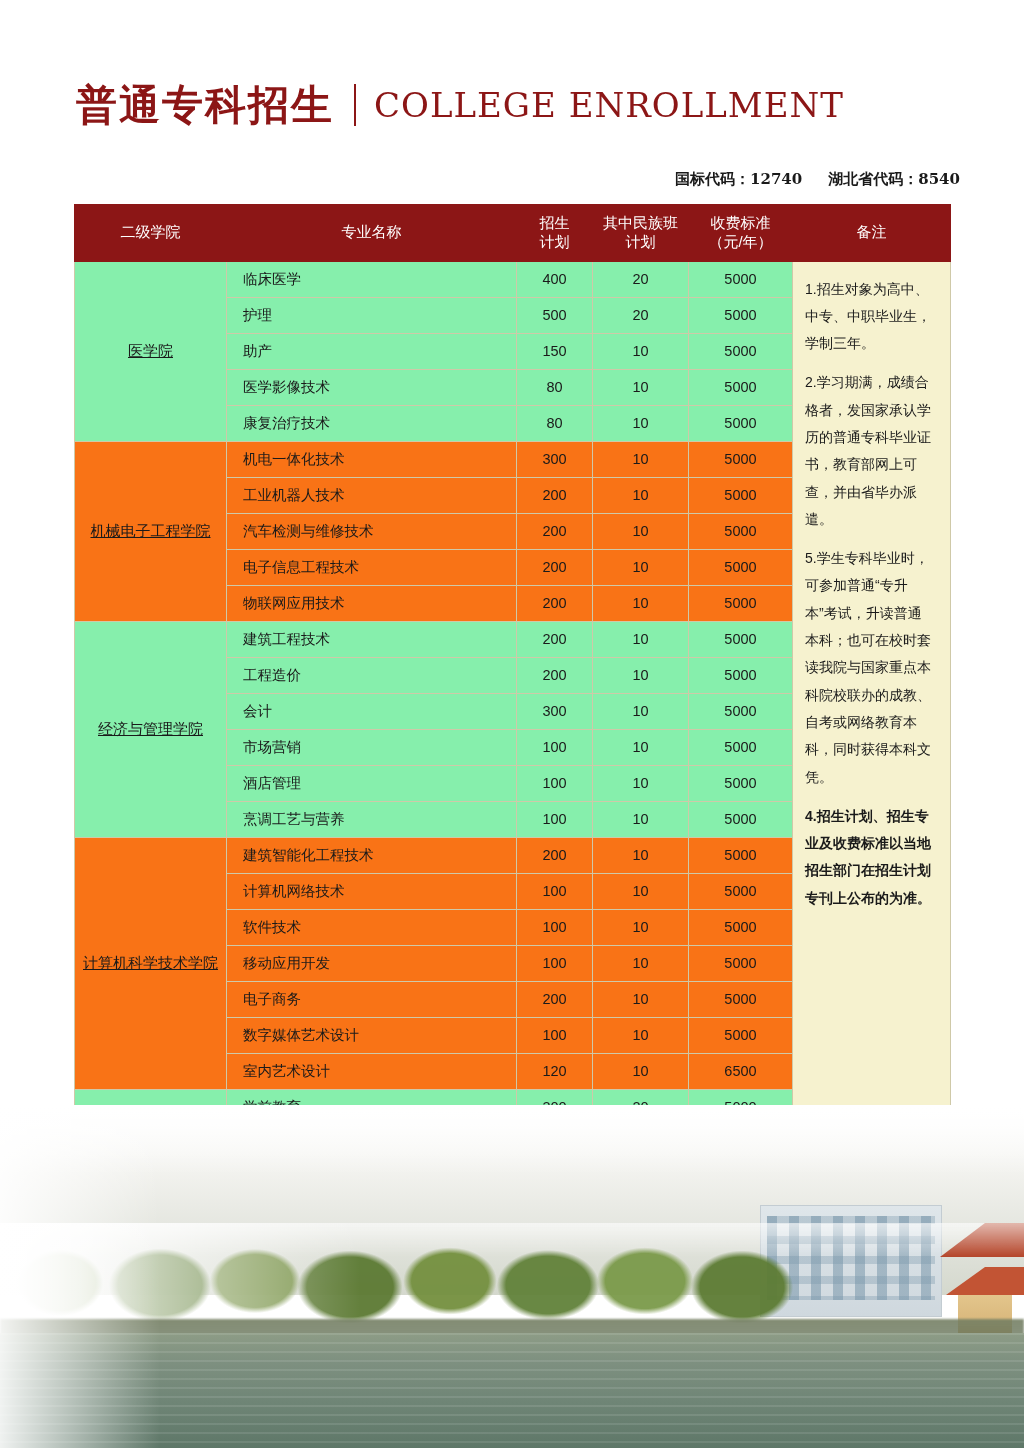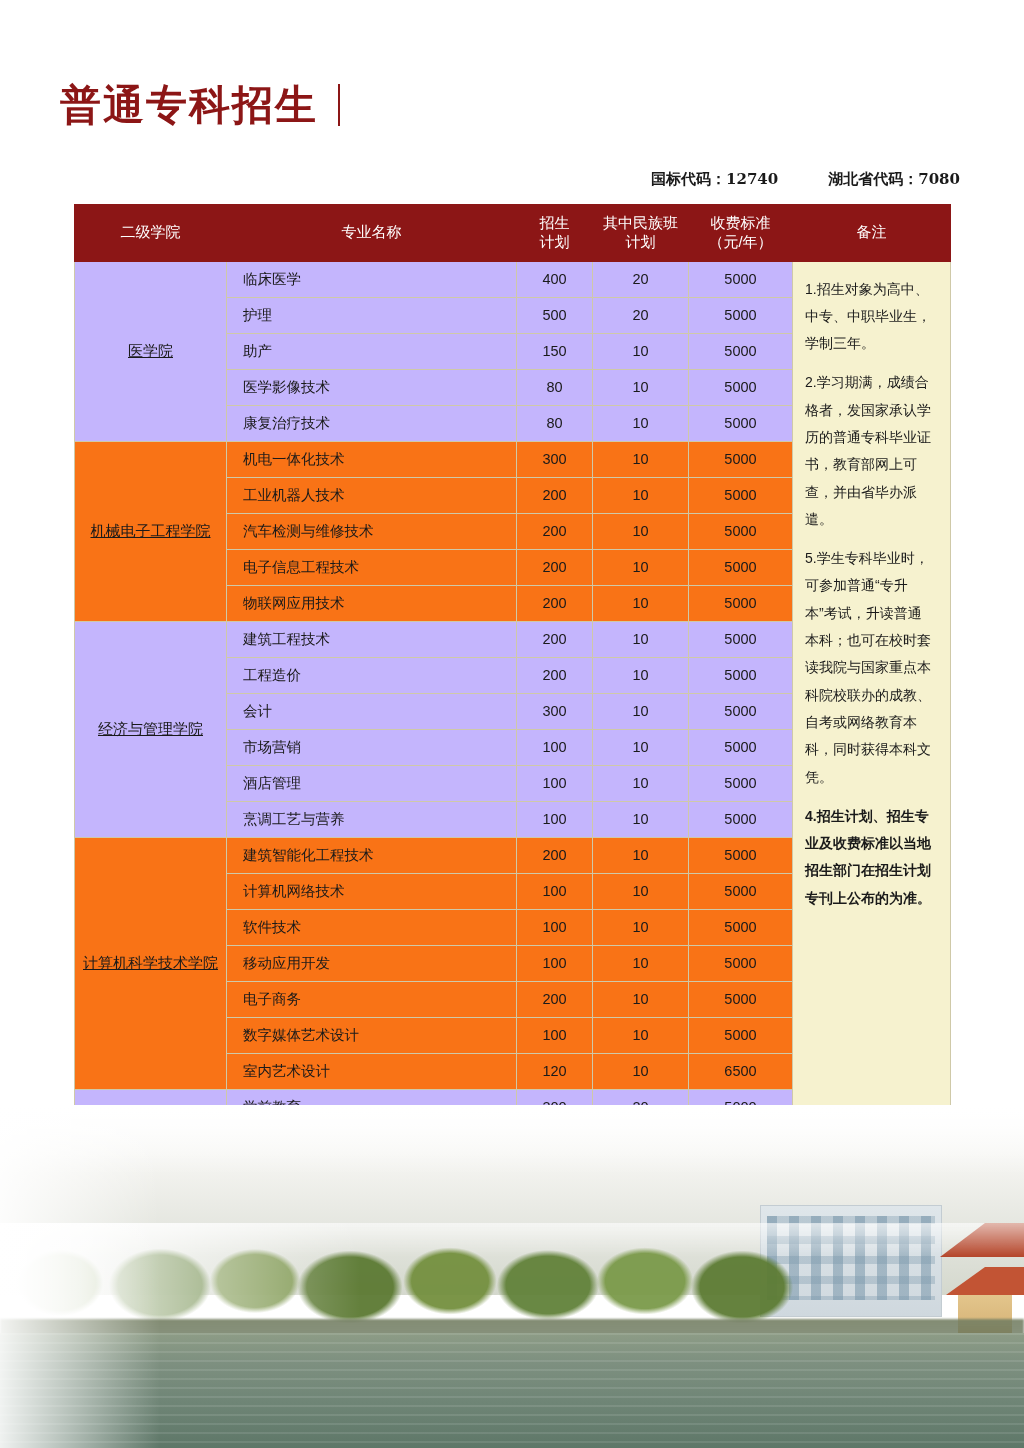--- a/index.html
+++ b/index.html
@@ -6,21 +6,21 @@
   body{
     width:1024px;height:1448px;
     background:#ffffff;
     font-family:"Liberation Sans","DejaVu Sans",sans-serif;
     position:relative;overflow:hidden;
   }
   .page{position:relative;width:1024px;height:1448px;}
 
   
   .title-row{
-    position:absolute;left:60px;top:84px;
+    position:absolute;left:76px;top:84px;
     display:flex;align-items:center;gap:0;
   }
   .title-cn{
     font-family:"DejaVu Serif","Liberation Serif",serif;
     font-size:41px;font-weight:bold;color:#8c1616;
     letter-spacing:2px;line-height:1;
   }
   .title-sep{
     display:inline-block;width:2px;height:42px;background:#8c1616;
     margin:0 18px 0 20px;
@@ -28,21 +28,21 @@
   .title-en{
     font-family:"DejaVu Serif","Liberation Serif",serif;
     font-size:34px;color:#8c1616;letter-spacing:1px;line-height:1;
   }
 
   
   .codes{
     position:absolute;right:64px;top:170px;
     font-family:"DejaVu Serif","Liberation Serif",serif;
     font-size:15px;font-weight:bold;color:#1a1a1a;
-    display:flex;gap:50px;
+    display:flex;gap:26px;
   }
 
   
   .tbl-wrap{position:absolute;left:74px;top:204px;width:944px;}
   table{border-collapse:collapse;width:876px;table-layout:fixed;}
   col.c-col{width:152px;}
   col.c-maj{width:290px;}
   col.c-plan{width:76px;}
   col.c-eth{width:96px;}
   col.c-fee{width:104px;}
@@ -56,21 +56,21 @@
     text-align:center;vertical-align:middle;
   }
   tbody td{
     border:1px solid #cfc9a8;
     font-size:14.5px;color:#1a1a1a;
     padding:6px 4px;height:23px;
     text-align:center;vertical-align:middle;
   }
   td.major{text-align:left;padding-left:16px;}
   td.college{font-size:15px;text-decoration:underline;}
-  .bg-a{background:#c4b5fd;}
+  .bg-a{background:#86efac;}
   .bg-b{background:#f97316;}
   td.note{
     background:#f6f2cf;
     text-align:left;vertical-align:top;
     padding:14px 12px 10px 12px;
     font-size:14px;line-height:1.95;
   }
   .note p{margin:0 4px 12px 0;text-indent:0;}
   .note p:last-child{margin-bottom:0;font-weight:bold;}
   .red{color:#b01a1a;}
@@ -153,25 +153,26 @@
   }
 </style>
 </head>
 <body>
 
 <div class="page">
 
   <div class="title-row">
     <span class="title-cn">普通专科招生</span>
     <span class="title-sep"></span>
+    <span class="title-en">COLLEGE ENROLLMENT</span>
   </div>
 
   <div class="codes">
     <span>国标代码：12740</span>
-    <span>湖北省代码：7080</span>
+    <span>湖北省代码：8540</span>
   </div>
 
   <div class="tbl-wrap">
     <table>
       <colgroup>
         <col class="c-col">
           <col class="c-maj">
           <col class="c-plan">
           <col class="c-eth">
           <col class="c-fee">

